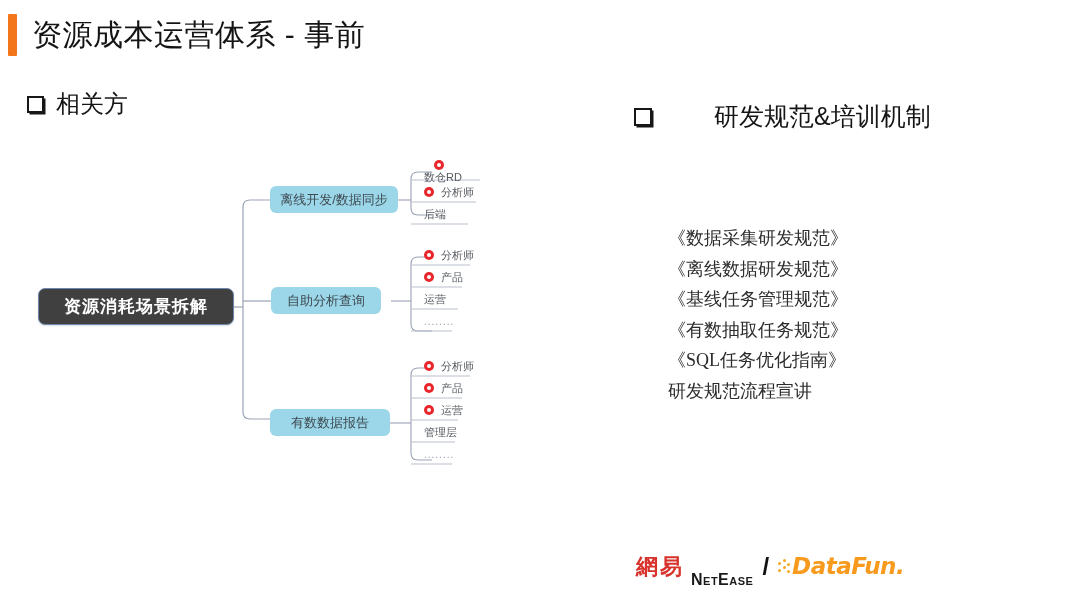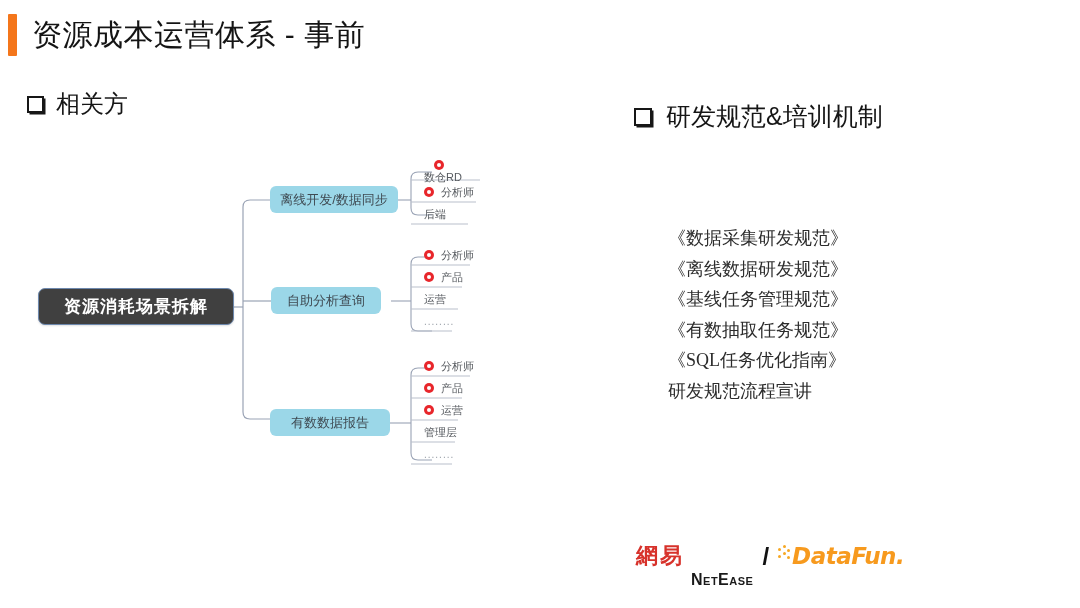--- a/index.html
+++ b/index.html
@@ -33,21 +33,21 @@
   }
   .sect-head .sq{
     display:inline-block;
     width:13px;height:13px;
     border:2px solid #171717;
     margin-right:12px;
     position:relative;
     box-shadow:2px 2px 0 -0.5px #171717;
   }
   .sect-left{left:27px;top:88px;font-size:24px;}
-  .sect-right{left:634px;top:100px;font-size:25px;}
+  .sect-right{left:634px;top:100px;font-size:25px;gap:48px;}
   .sect-right .sq{width:14px;height:14px;margin-right:14px;}
 
   
   .map{position:absolute;left:0;top:0;width:560px;height:500px;}
   .map svg{position:absolute;left:0;top:0;overflow:visible;}
 
   .node{
     position:absolute;
     box-sizing:border-box;
     display:flex;align-items:center;justify-content:center;
@@ -113,21 +113,21 @@
     position:absolute;left:668px;top:180px;
     font-family:"Liberation Serif","DejaVu Serif",serif;
     font-size:18px;
     color:#2c2c2c;
     line-height:30.5px;
     margin-top:43px;
   }
   .doclist div{white-space:nowrap;}
 
   
-  .footer{position:absolute;left:636px;top:545px;display:flex;align-items:flex-start;}
+  .footer{position:absolute;left:636px;top:545px;display:flex;align-items:center;}
   .ne-cn{
     font-family:"DejaVu Sans","Liberation Sans",sans-serif;
     font-size:22px;font-weight:bold;color:#d7322b;letter-spacing:2px;
     line-height:1;
   }
   .ne-en{
     margin-left:7px;
     font-size:16px;font-weight:bold;color:#1a1a1a;
     letter-spacing:0.5px;line-height:1;
     font-variant:small-caps;

